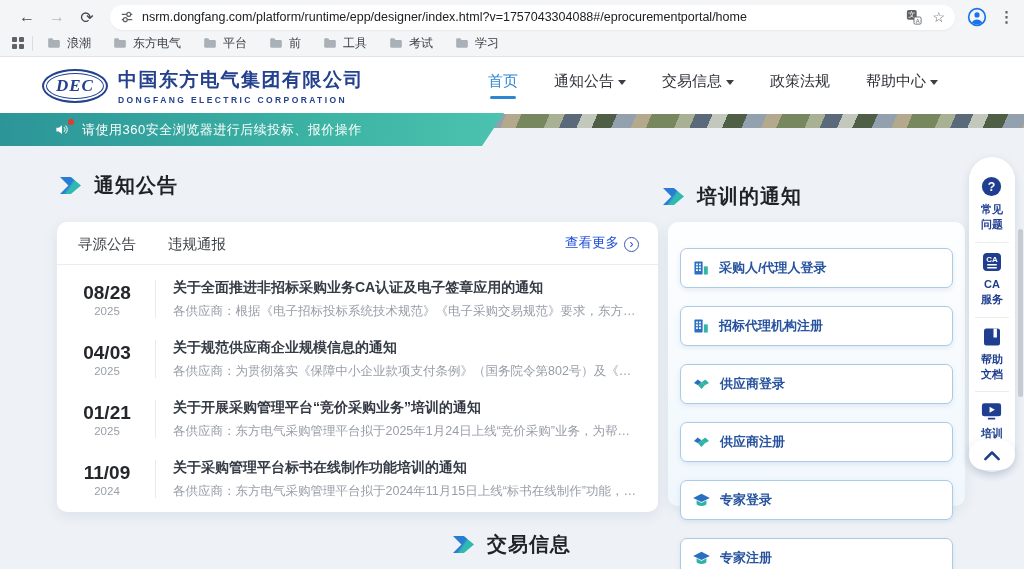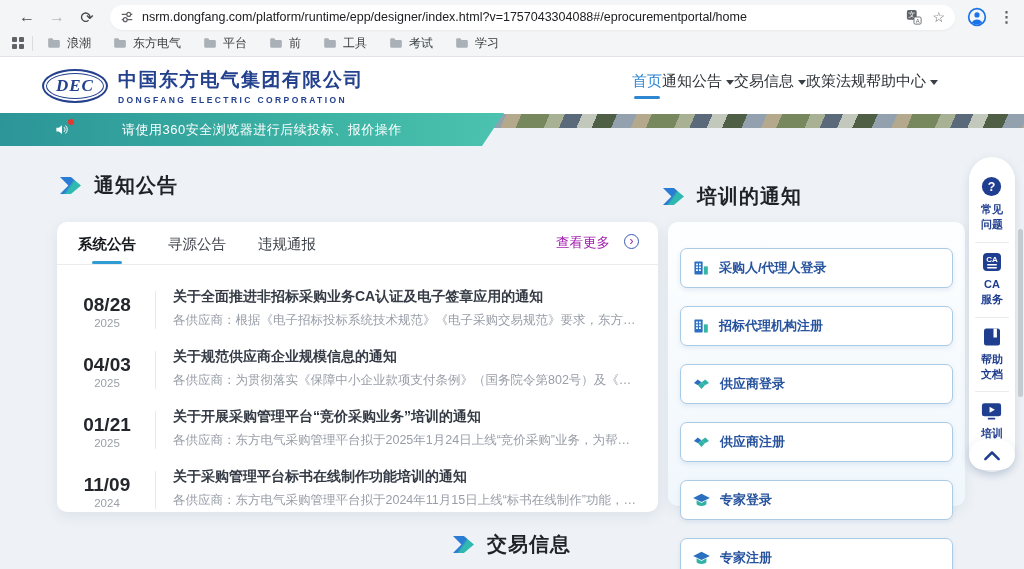--- a/index.html
+++ b/index.html
@@ -30,64 +30,64 @@
   
   .siteheader{ position:absolute; top:57px; left:0; right:0; height:57px; background:#fff;
                display:flex; align-items:center; padding:0 42px; }
   .logo{ display:flex; align-items:center; gap:10px; }
   .oval-outer{ border:2px solid #24418e; border-radius:50%; padding:2px; }
   .oval-inner{ border:1.5px solid #24418e; border-radius:50%; padding:2px 9px;
                font-family:"Liberation Serif", serif; font-style:italic; font-weight:bold;
                font-size:17px; color:#24418e; letter-spacing:1px; }
   .lt-cn{ font-size:19px; font-weight:bold; color:#24418e; letter-spacing:1.5px; }
   .lt-en{ font-size:8.5px; font-weight:bold; color:#24418e; letter-spacing:2.4px; margin-top:2px; }
-  .mainnav{ margin-left:auto; display:flex; align-items:flex-start; padding-right:44px; }
+  .mainnav{ margin-left:auto; display:flex; align-items:flex-start; gap:36px; padding-right:44px; }
   .nav-item{ font-size:15px; color:#2f3338; cursor:pointer; display:flex; flex-direction:column;
              align-items:center; gap:5px; }
   .nav-item .lbl{ display:flex; align-items:center; gap:4px; }
   .nav-item.active .lbl{ color:#2e86d1; }
   .nav-item.active .ul{ width:26px; height:2.5px; background:#2e86d1; border-radius:2px; }
   .caret{ width:0; height:0; border-left:4px solid transparent; border-right:4px solid transparent;
           border-top:5px solid #3a3f45; margin-top:1px; }
 
   
   .hero-strip{ position:absolute; top:114px; left:0; right:0; height:14px;
     background:repeating-linear-gradient(113deg,#77885f 0 26px,#a8b194 26px 40px,#5a6a7a 40px 56px,
       #c3c8bd 56px 70px,#4f5f46 70px 88px,#93a0ae 88px 106px,#b4a98c 106px 120px); }
   .notice-banner{ position:absolute; top:113px; left:0; width:504px; height:33px;
     background:linear-gradient(93deg,#2c9598 0%,#3db4a4 65%,#4cc3b0 100%);
     clip-path:polygon(0 0,100% 0,calc(100% - 22px) 100%,0 100%);
     display:flex; align-items:center; padding-left:54px; }
   .nb-icon{ position:relative; margin-right:12px; display:flex; }
   .red-dot{ position:absolute; top:-3px; right:-4px; width:6px; height:6px; border-radius:50%;
             background:#e23b2e; }
-  .nb-text{ color:#fff; font-size:13px; letter-spacing:.5px;margin-left:40px; }
+  .nb-text{ color:#fff; font-size:13px; letter-spacing:.5px; }
 
   
   .sec-head{ position:absolute; display:flex; align-items:center; gap:13px; }
   .sec-arrow{ width:21px; height:17px; background:linear-gradient(125deg,#2a7bd4 45%,#2fb9b0 55%);
     clip-path:polygon(0 0,52% 0,100% 50%,52% 100%,0 100%,40% 50%); }
   .sec-title{ font-size:20px; font-weight:bold; color:#1f2328; letter-spacing:1px; }
 
   
   .card{ position:absolute; left:57px; top:222px; width:601px; height:290px; background:#fff;
          border-radius:10px; box-shadow:0 4px 14px rgba(30,60,110,.09); }
   .tabs{ display:flex; align-items:center; height:43px; padding:0 19px; border-bottom:1px solid #ececf0; }
   .tab{ font-size:14.5px; color:#40454c; margin-right:28px; padding:13px 2px 10px;
         position:relative; cursor:pointer; }
   .tab.active{ font-weight:bold; color:#15181c; }
   .tab.active::after{ content:""; position:absolute; left:50%; transform:translateX(-50%);
         bottom:0; width:30px; height:3px; background:#2f9cd3; border-radius:2px; }
-  .more{ margin-left:auto; color:#a21caf; font-size:13.5px; display:flex; gap:14px;
-         align-items:flex-start; cursor:pointer; }
+  .more{ margin-left:auto; color:#1d4ed8; font-size:13.5px; display:flex; gap:5px;
+         align-items:flex-end; cursor:pointer; }
   .more-circ{ width:15px; height:15px; border:1.2px solid #3c5cb4; border-radius:50%;
               font-size:12px; line-height:12px; text-align:center; }
   .more-circ::before{ content:"›"; }
   .nlist{ padding:4px 19px 0; }
-  .nitem{ display:flex; align-items:flex-end; height:60px; cursor:pointer; }
+  .nitem{ display:flex; align-items:center; height:60px; cursor:pointer; }
   .ndate{ width:62px; text-align:center; flex:none; }
   .ndate .d{ font-size:19px; font-weight:bold; color:#23262b; }
   .ndate .y{ font-size:11.5px; color:#9aa0a8; margin-top:1px; }
   .nsep{ width:1px; height:38px; background:#e7e9ee; margin:0 17px; flex:none; }
   .nbody{ flex:1; min-width:0; }
   .ntitle{ font-size:14px; font-weight:bold; color:#353b45; white-space:nowrap;
            overflow:hidden; text-overflow:ellipsis; }
   .ndesc{ font-size:12.5px; color:#989da7; margin-top:6px; white-space:nowrap;
           overflow:hidden; text-overflow:ellipsis; }
 
@@ -282,21 +282,20 @@
     <span class="nb-text">请使用360安全浏览器进行后续投标、报价操作</span>
   </div>
 
   <div class="sec-head" style="left:60px; top:172px;">
     <span class="sec-arrow"></span>
     <span class="sec-title">通知公告</span>
   </div>
 
   <div class="card">
     <div class="tabs">
-      <span class="tab active">系统公告</span>
       <span class="tab">寻源公告</span>
       <span class="tab">违规通报</span>
       <span class="more">
         <span>查看更多</span>
         <span class="more-circ"></span>
       </span>
     </div>
     <div class="nlist">
       <div class="nitem">
         <div class="ndate">

